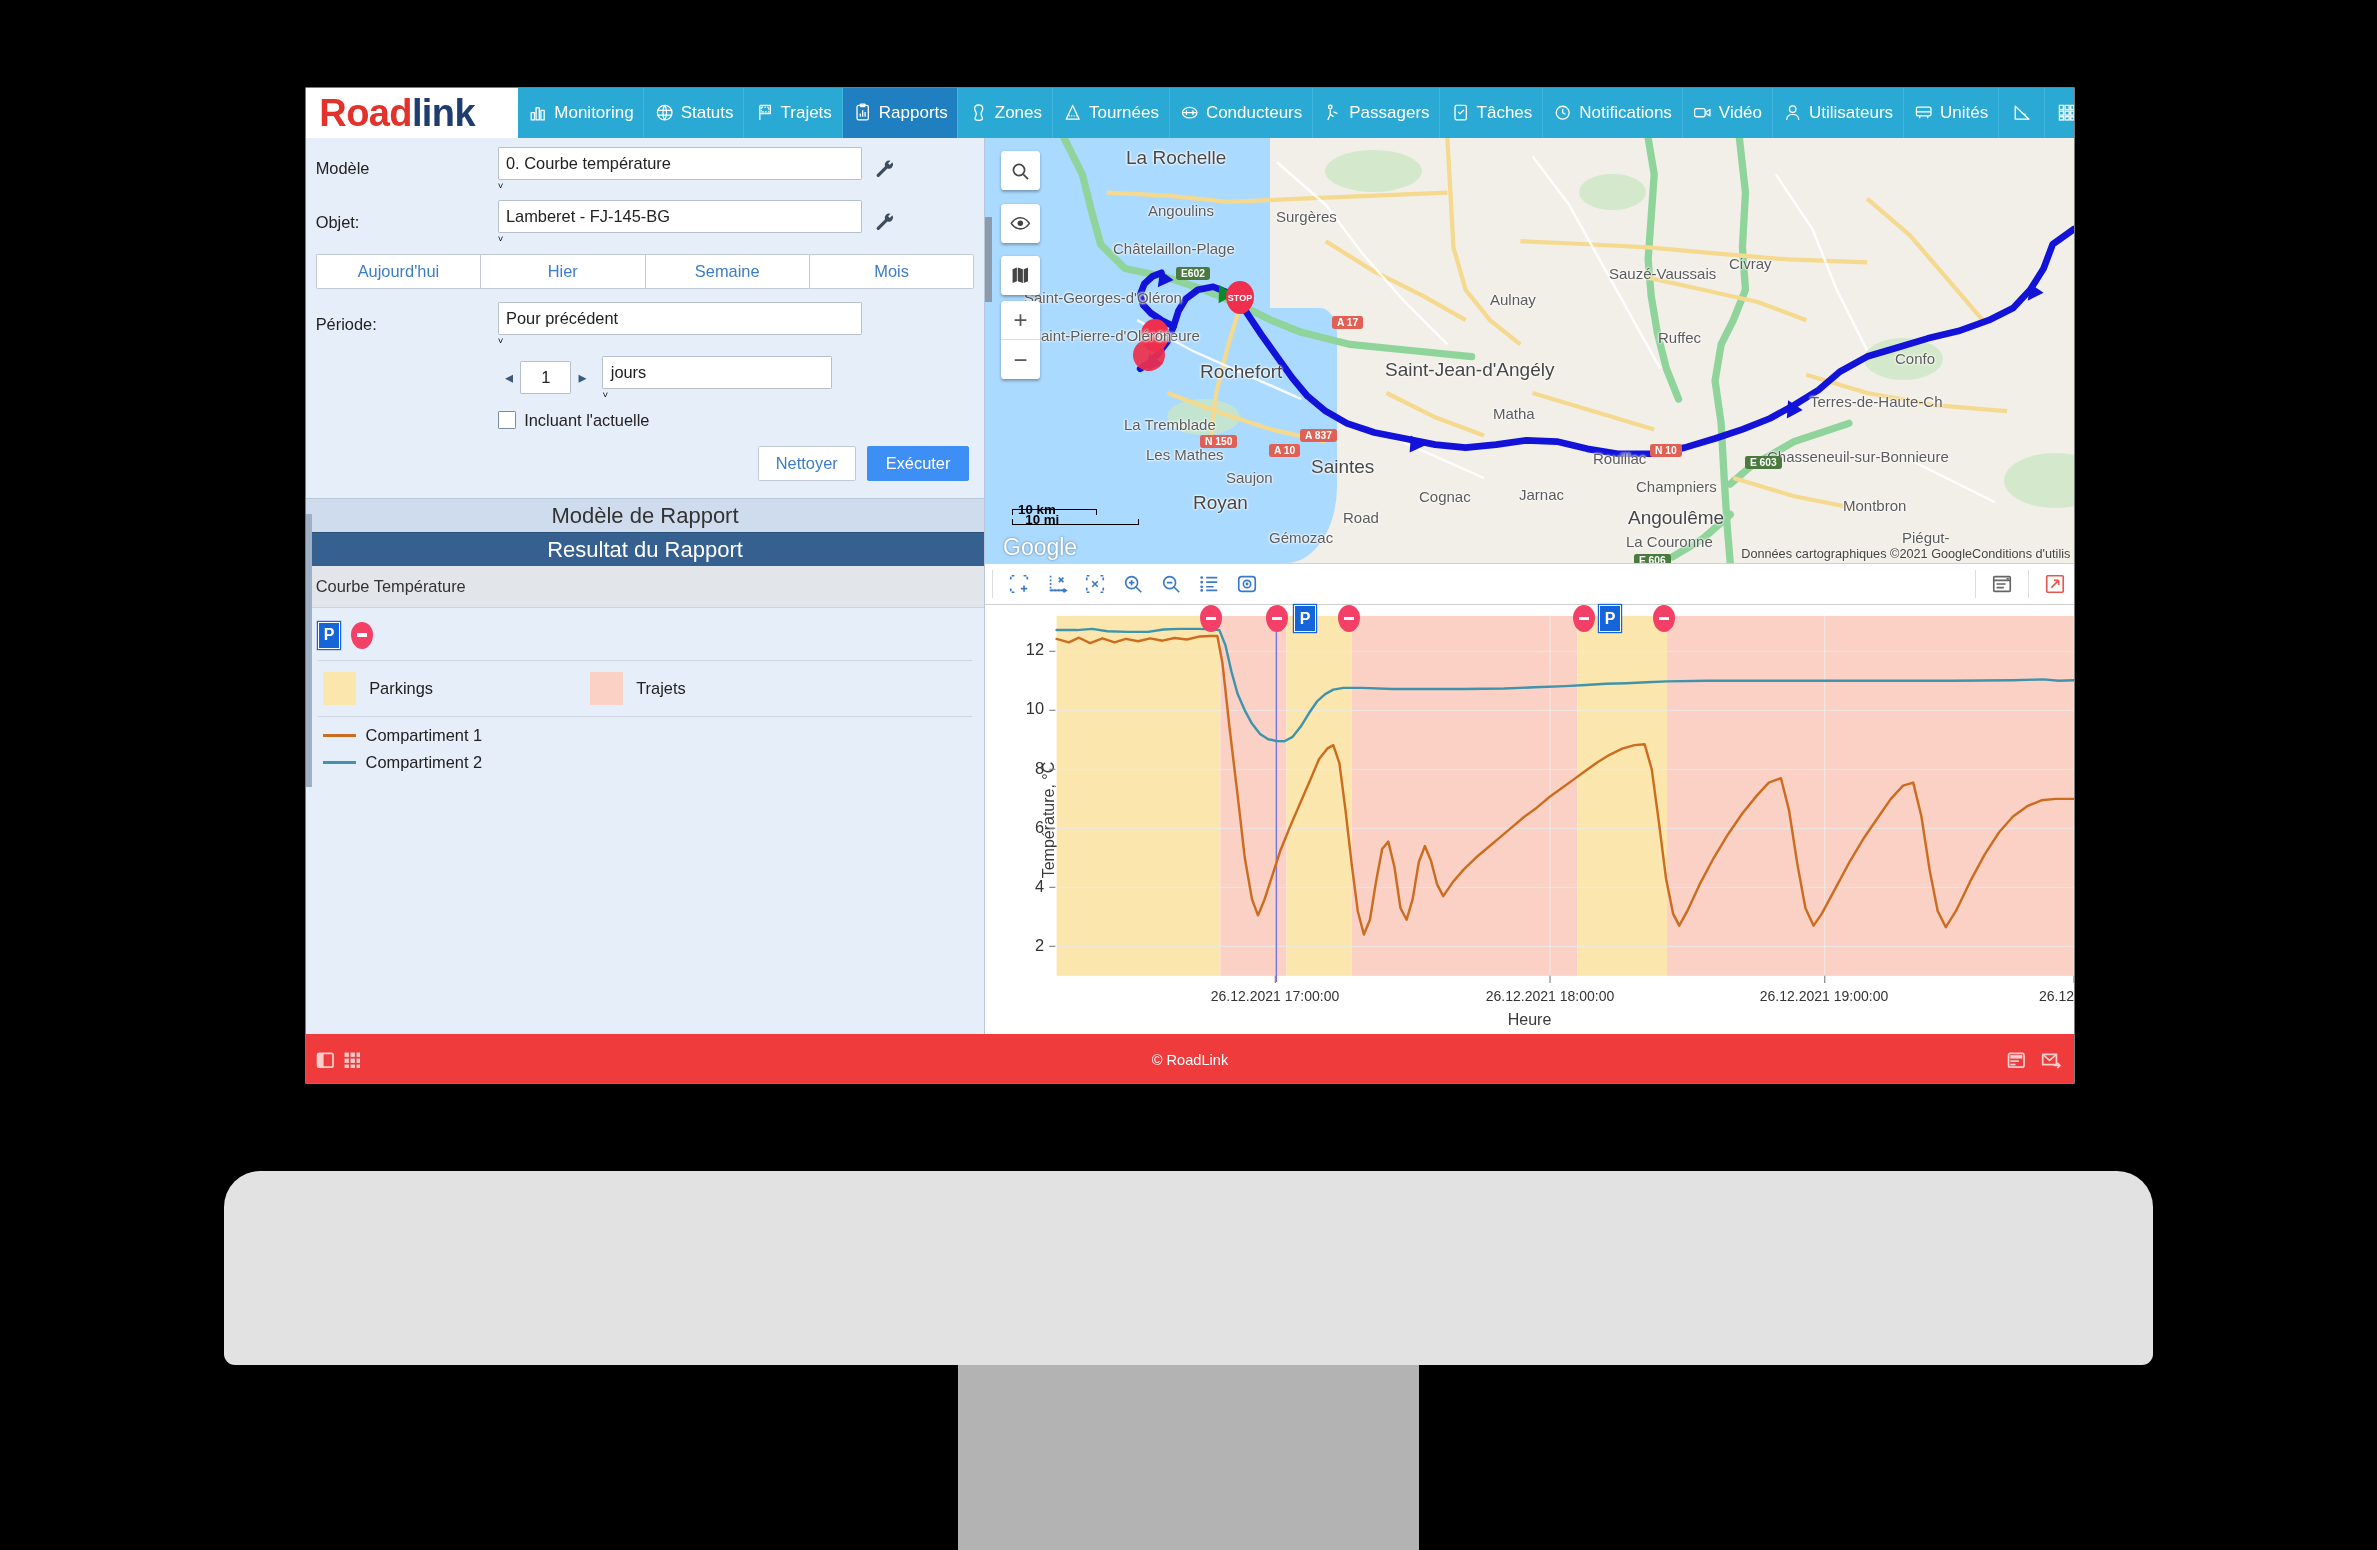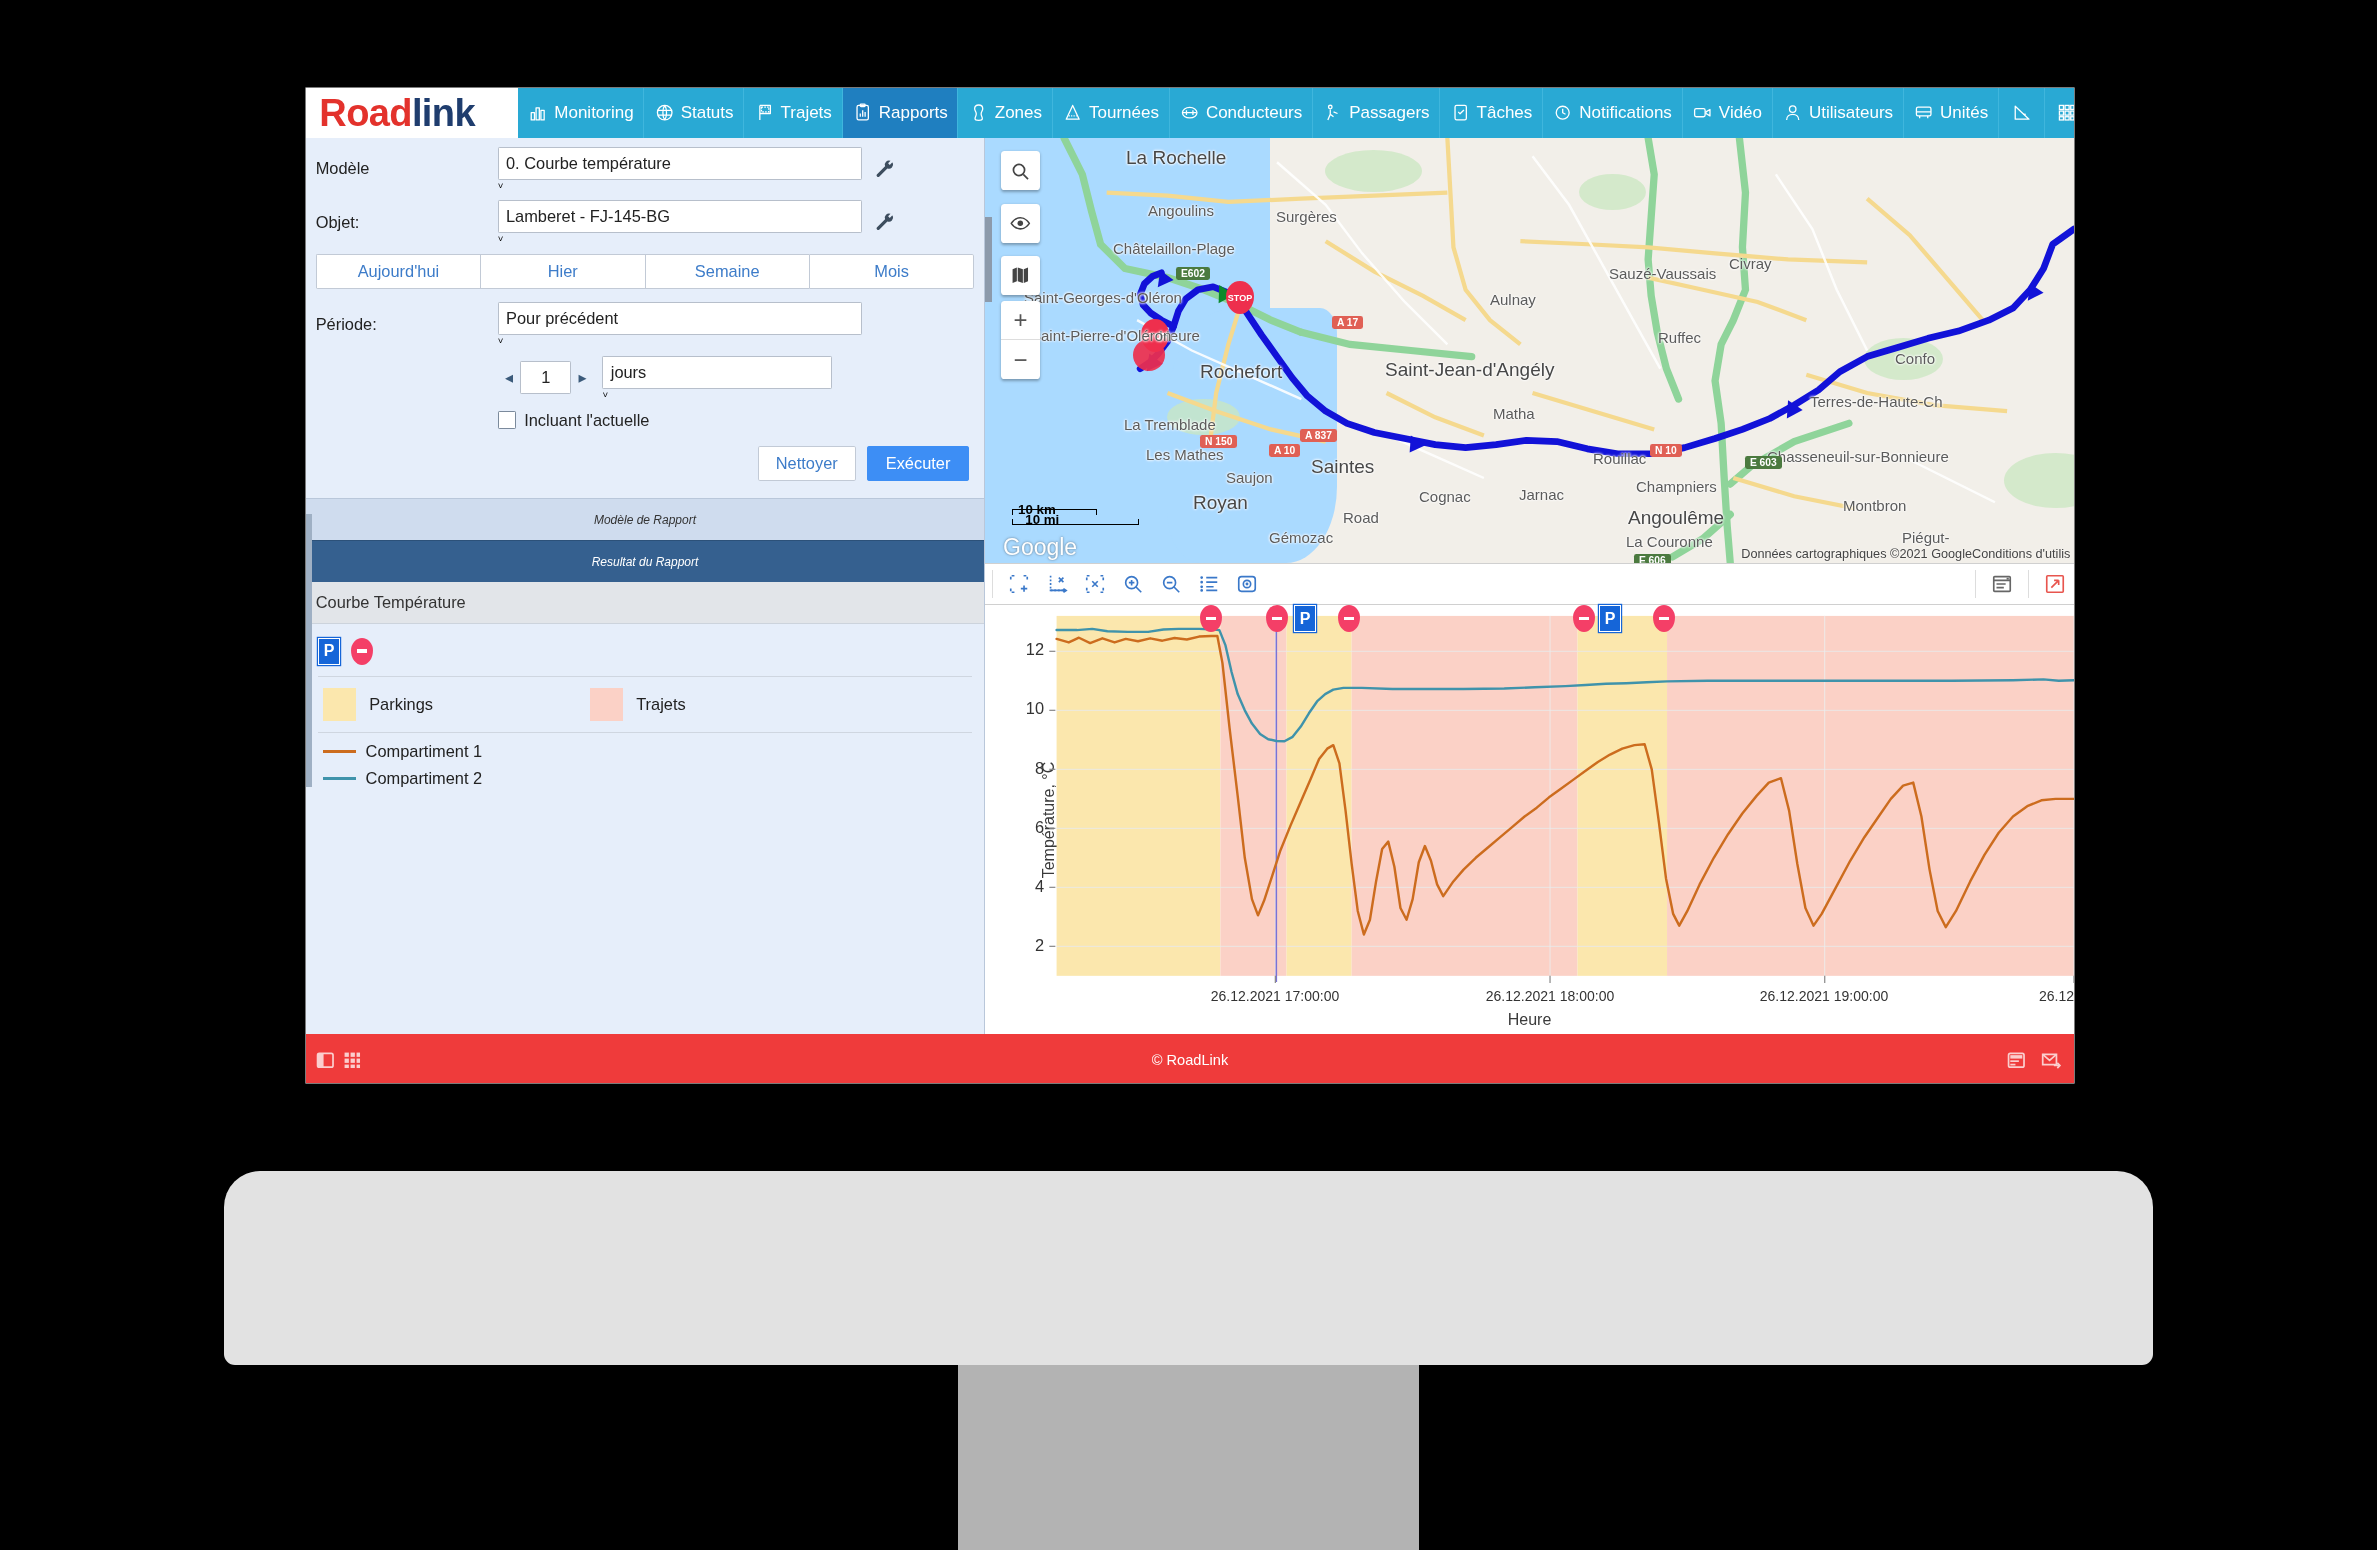--- a/index.html
+++ b/index.html
@@ -134,23 +134,23 @@
   .btn-secondary {
     background: #fff; border: 0.6px solid #c2cad6; color: #3d7cc9;
     font-size: 16.4px; padding: 7.3px 17px; border-radius: 1.8px; cursor: pointer;
   }
   .btn-primary {
     background: #3d8ef5; border: 0.6px solid #3d8ef5; color: #fff;
     font-size: 16.4px; padding: 7.3px 18px; border-radius: 1.8px; cursor: pointer;
   }
 
   .section-bar {
-    height: 42px; display: flex; align-items: center; justify-content: center;
-    font-size: 12px; color: #333;
-    background: #cfdcee; border-top: 0.6px solid #b9c7da; font-style: italic;
+    height: 34px; display: flex; align-items: center; justify-content: center;
+    font-size: 22px; color: #333;
+    background: #cfdcee; border-top: 0.6px solid #b9c7da;
   }
   .section-bar.dark { background: #35608f; color: #fff; border-top: 0.6px solid #2c5179; }
 
   .report-title {
     height: 42px; display: flex; align-items: center;
     padding-left: 9.7px; font-size: 16.4px; color: #333;
     background: #e2e5e9; border-bottom: 0.6px solid #ccd3dc;
   }
 
   .marker-row { display: flex; align-items: center; gap: 11px; padding: 13.3px 0 11px 12px; }

